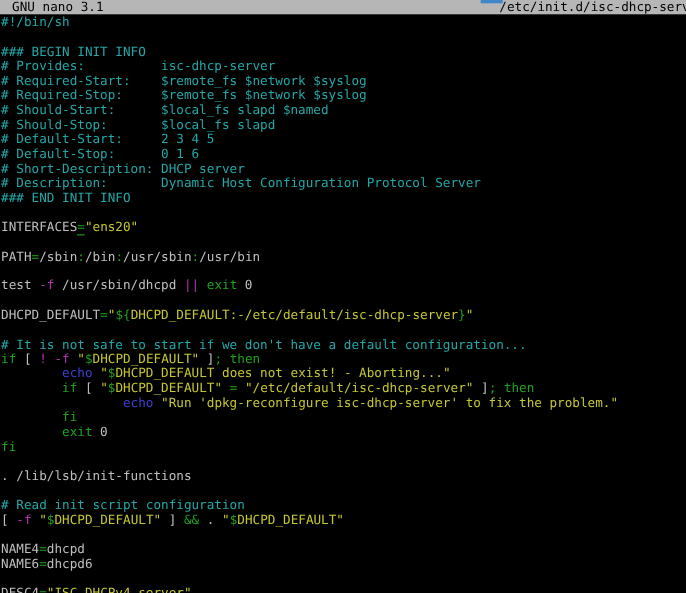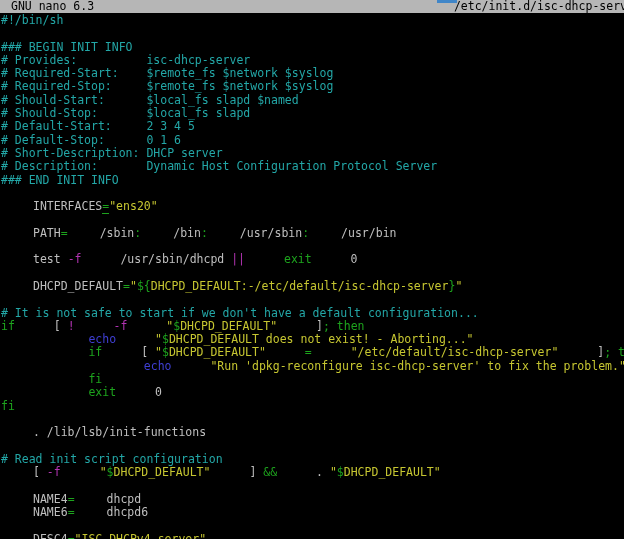--- a/index.html
+++ b/index.html
@@ -26,31 +26,31 @@
   #notch{
     position:absolute;top:0;left:437px;width:20px;height:3px;
     background:var(--notch,#4086c8);
   }
   
   #editor{
     position:absolute;top:14px;left:1px;right:0;
     white-space:pre;
   }
   .line{white-space:pre;height:13.3px;}
-  .tok-d{color:var(--fg,#bfbfbf);padding-left:32px;}
+  .tok-d{color:var(--fg,#bfbfbf);}
   .tok-c{color:var(--cyan,#23a7a7);text-align:right;}
   .tok-y{color:var(--yellow,#c6c631);}
   .tok-g{color:var(--green,#1da31d);}
   .tok-b{color:var(--blue,#3f3fd3);}
   .tok-m{color:var(--magenta,#b233b2);}
   .tok-u{color:var(--green,#1da31d);border-bottom:1px solid var(--green,#1da31d);}
 </style>
 </head>
 <body>
 
 <div id="terminal">
   <div id="titlebar">
-    <span class="app">GNU nano 6.3</span>
+    <span class="app">GNU nano 3.1</span>
     <span class="file">/etc/init.d/isc-dhcp-serv</span>
   </div>
   <div id="notch"></div>
   <div id="editor"><div class="line"><span class="tok tok-c">#!/bin/sh</span></div><div class="line"> </div><div class="line"><span class="tok tok-c">### BEGIN INIT INFO</span></div><div class="line"><span class="tok tok-c"># Provides:          isc-dhcp-server</span></div><div class="line"><span class="tok tok-c"># Required-Start:    $remote_fs $network $syslog</span></div><div class="line"><span class="tok tok-c"># Required-Stop:     $remote_fs $network $syslog</span></div><div class="line"><span class="tok tok-c"># Should-Start:      $local_fs slapd $named</span></div><div class="line"><span class="tok tok-c"># Should-Stop:       $local_fs slapd</span></div><div class="line"><span class="tok tok-c"># Default-Start:     2 3 4 5</span></div><div class="line"><span class="tok tok-c"># Default-Stop:      0 1 6</span></div><div class="line"><span class="tok tok-c"># Short-Description: DHCP server</span></div><div class="line"><span class="tok tok-c"># Description:       Dynamic Host Configuration Protocol Server</span></div><div class="line"><span class="tok tok-c">### END INIT INFO</span></div><div class="line"> </div><div class="line"><span class="tok tok-d">INTERFACES</span><span class="tok tok-u">=</span><span class="tok tok-y">"ens20"</span></div><div class="line"> </div><div class="line"><span class="tok tok-d">PATH</span><span class="tok tok-g">=</span><span class="tok tok-d">/sbin</span><span class="tok tok-g">:</span><span class="tok tok-d">/bin</span><span class="tok tok-g">:</span><span class="tok tok-d">/usr/sbin</span><span class="tok tok-g">:</span><span class="tok tok-d">/usr/bin</span></div><div class="line"> </div><div class="line"><span class="tok tok-d">test </span><span class="tok tok-m">-f</span><span class="tok tok-d"> /usr/sbin/dhcpd </span><span class="tok tok-m">||</span><span class="tok tok-d"> </span><span class="tok tok-g">exit</span><span class="tok tok-d"> 0</span></div><div class="line"> </div><div class="line"><span class="tok tok-d">DHCPD_DEFAULT</span><span class="tok tok-g">=</span><span class="tok tok-y">"</span><span class="tok tok-g">${</span><span class="tok tok-y">DHCPD_DEFAULT:-/etc/default/isc-dhcp-server</span><span class="tok tok-g">}</span><span class="tok tok-y">"</span></div><div class="line"> </div><div class="line"><span class="tok tok-c"># It is not safe to start if we don't have a default configuration...</span></div><div class="line"><span class="tok tok-g">if</span><span class="tok tok-d"> [ </span><span class="tok tok-m">!</span><span class="tok tok-d"> </span><span class="tok tok-m">-f</span><span class="tok tok-d"> </span><span class="tok tok-y">"</span><span class="tok tok-g">$</span><span class="tok tok-y">DHCPD_DEFAULT"</span><span class="tok tok-d"> ]</span><span class="tok tok-g">; then</span></div><div class="line"><span class="tok tok-d">        </span><span class="tok tok-b">echo</span><span class="tok tok-d"> </span><span class="tok tok-y">"</span><span class="tok tok-g">$</span><span class="tok tok-y">DHCPD_DEFAULT does not exist! - Aborting..."</span></div><div class="line"><span class="tok tok-d">        </span><span class="tok tok-g">if</span><span class="tok tok-d"> [ </span><span class="tok tok-y">"</span><span class="tok tok-g">$</span><span class="tok tok-y">DHCPD_DEFAULT"</span><span class="tok tok-d"> </span><span class="tok tok-g">=</span><span class="tok tok-d"> </span><span class="tok tok-y">"/etc/default/isc-dhcp-server"</span><span class="tok tok-d"> ]</span><span class="tok tok-g">; then</span></div><div class="line"><span class="tok tok-d">                </span><span class="tok tok-b">echo</span><span class="tok tok-d"> </span><span class="tok tok-y">"Run 'dpkg-reconfigure isc-dhcp-server' to fix the problem."</span></div><div class="line"><span class="tok tok-d">        </span><span class="tok tok-g">fi</span></div><div class="line"><span class="tok tok-d">        </span><span class="tok tok-g">exit</span><span class="tok tok-d"> 0</span></div><div class="line"><span class="tok tok-g">fi</span></div><div class="line"> </div><div class="line"><span class="tok tok-d">. /lib/lsb/init-functions</span></div><div class="line"> </div><div class="line"><span class="tok tok-c"># Read init script configuration</span></div><div class="line"><span class="tok tok-d">[ </span><span class="tok tok-m">-f</span><span class="tok tok-d"> </span><span class="tok tok-y">"</span><span class="tok tok-g">$</span><span class="tok tok-y">DHCPD_DEFAULT"</span><span class="tok tok-d"> ] </span><span class="tok tok-g">&amp;&amp;</span><span class="tok tok-d"> . </span><span class="tok tok-y">"</span><span class="tok tok-g">$</span><span class="tok tok-y">DHCPD_DEFAULT"</span></div><div class="line"> </div><div class="line"><span class="tok tok-d">NAME4</span><span class="tok tok-g">=</span><span class="tok tok-d">dhcpd</span></div><div class="line"><span class="tok tok-d">NAME6</span><span class="tok tok-g">=</span><span class="tok tok-d">dhcpd6</span></div><div class="line"> </div><div class="line"><span class="tok tok-d">DESC4</span><span class="tok tok-g">=</span><span class="tok tok-y">"ISC DHCPv4 server"</span></div></div>
 </div>
 
 </body></html>

